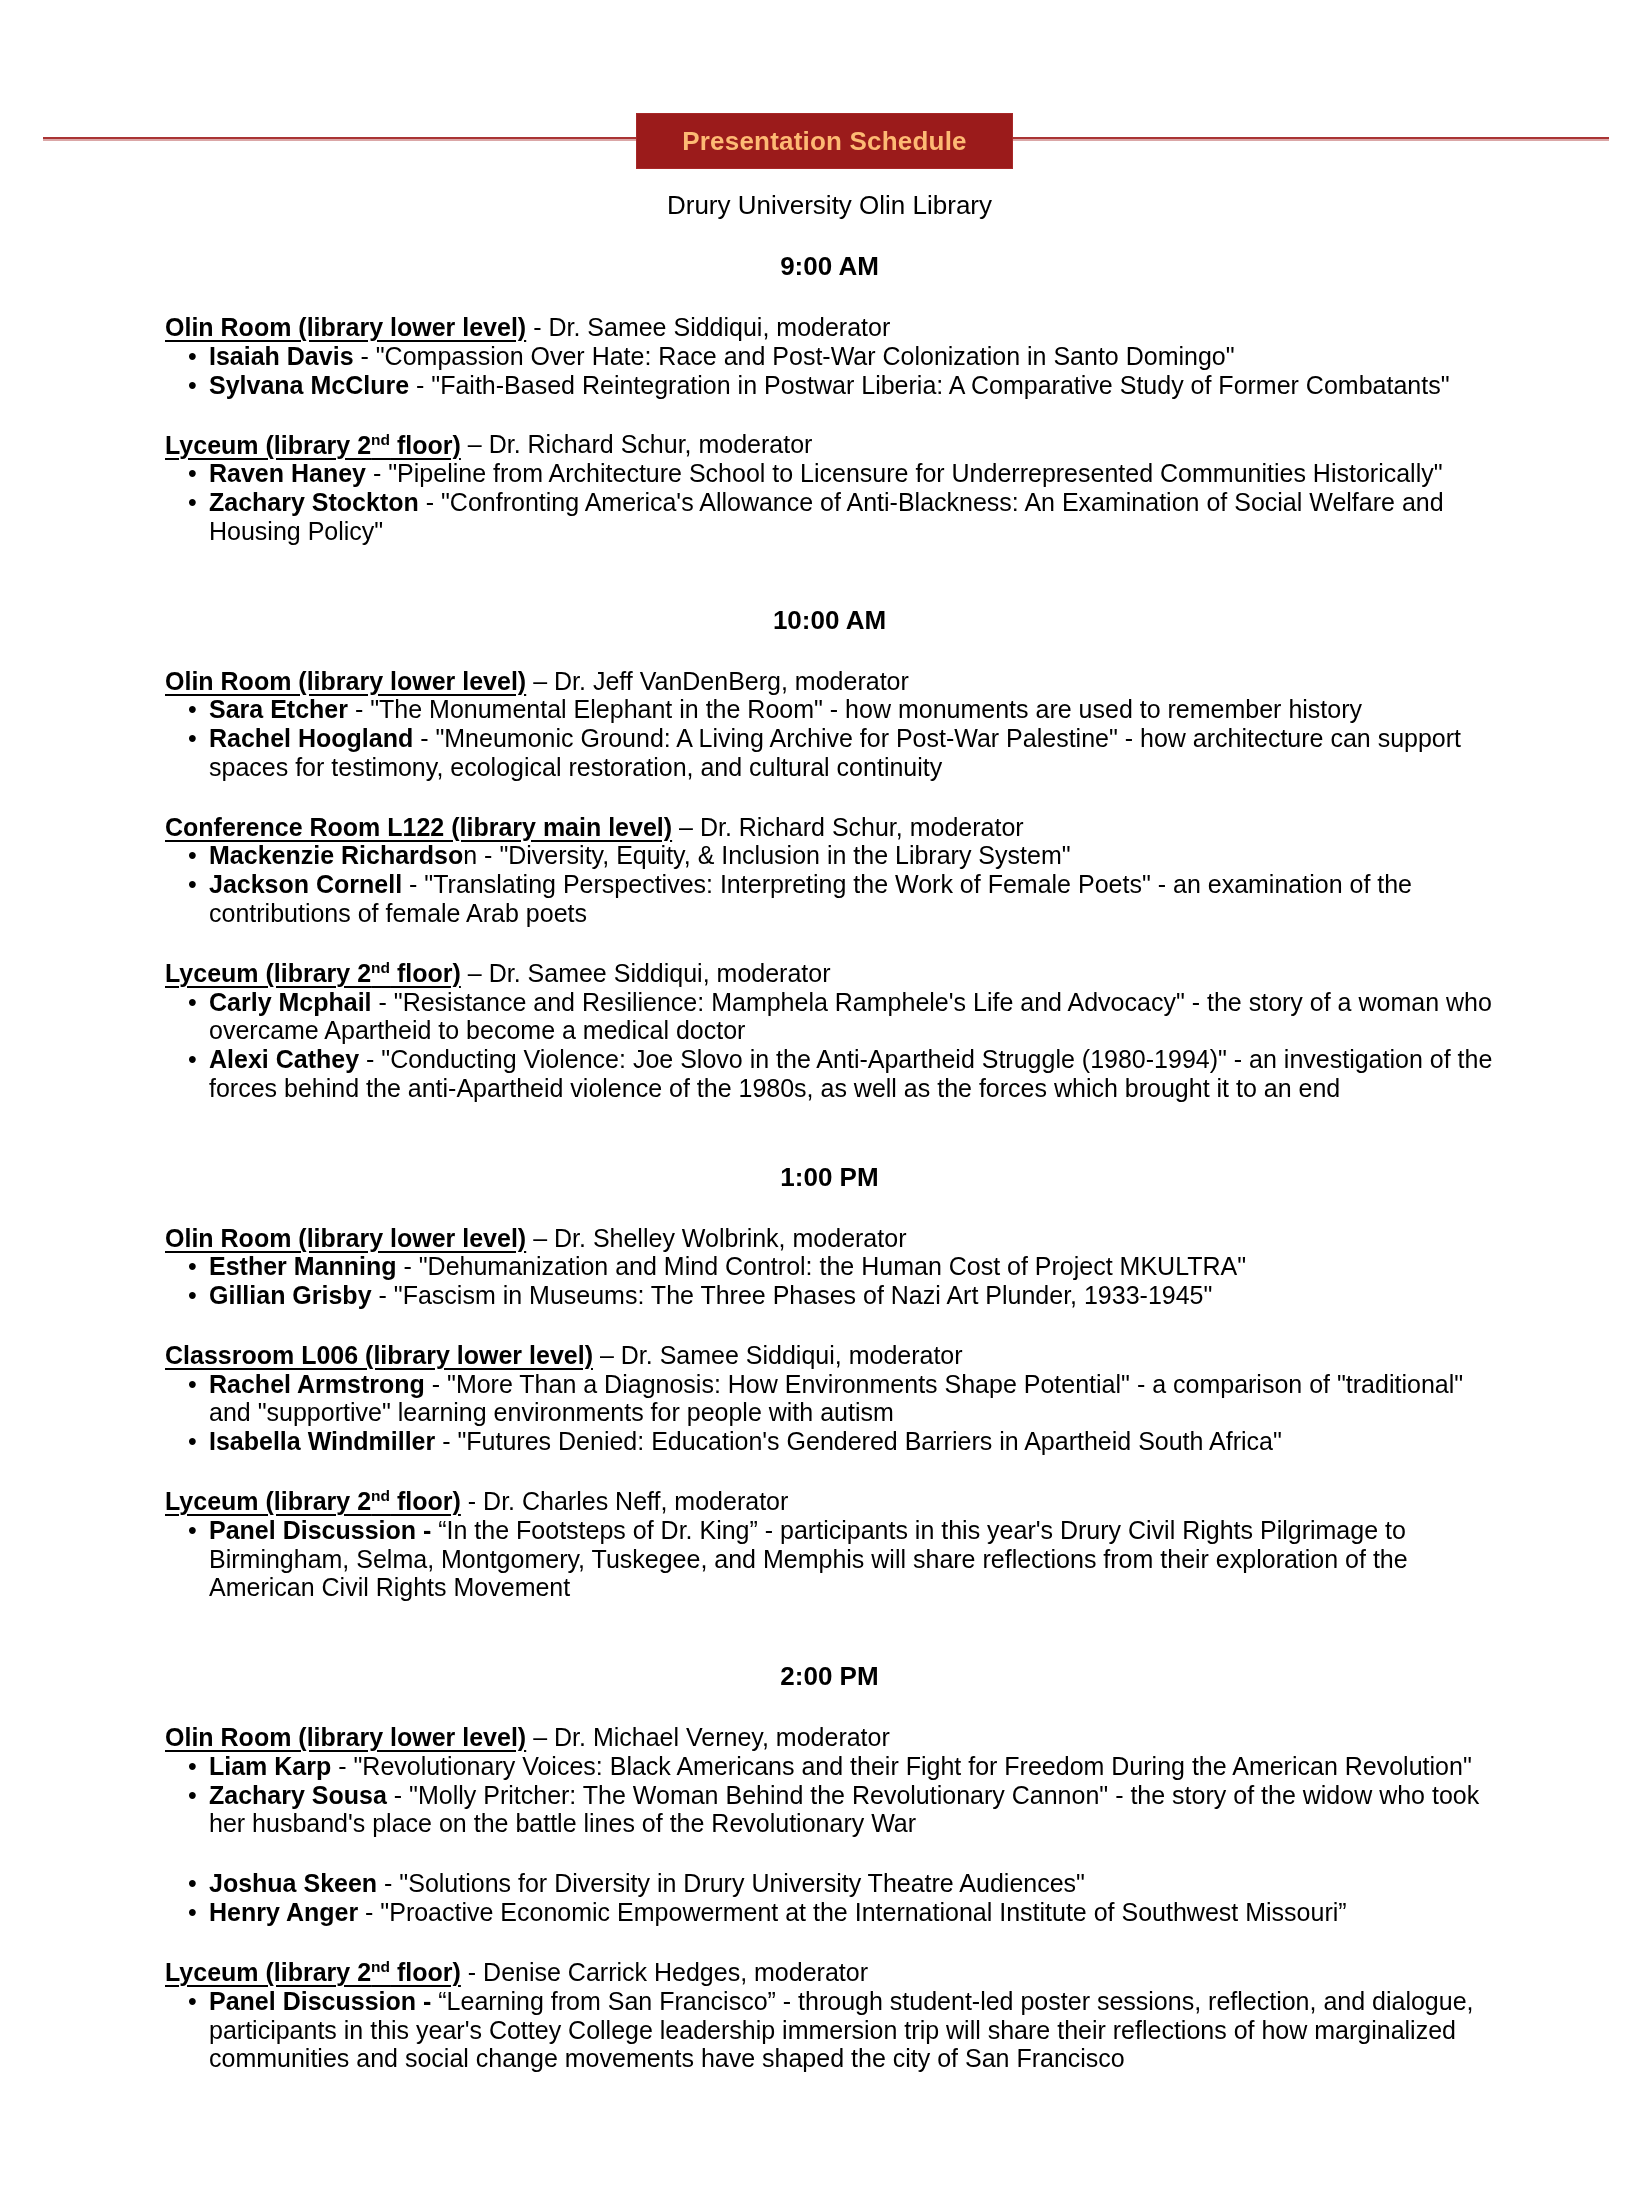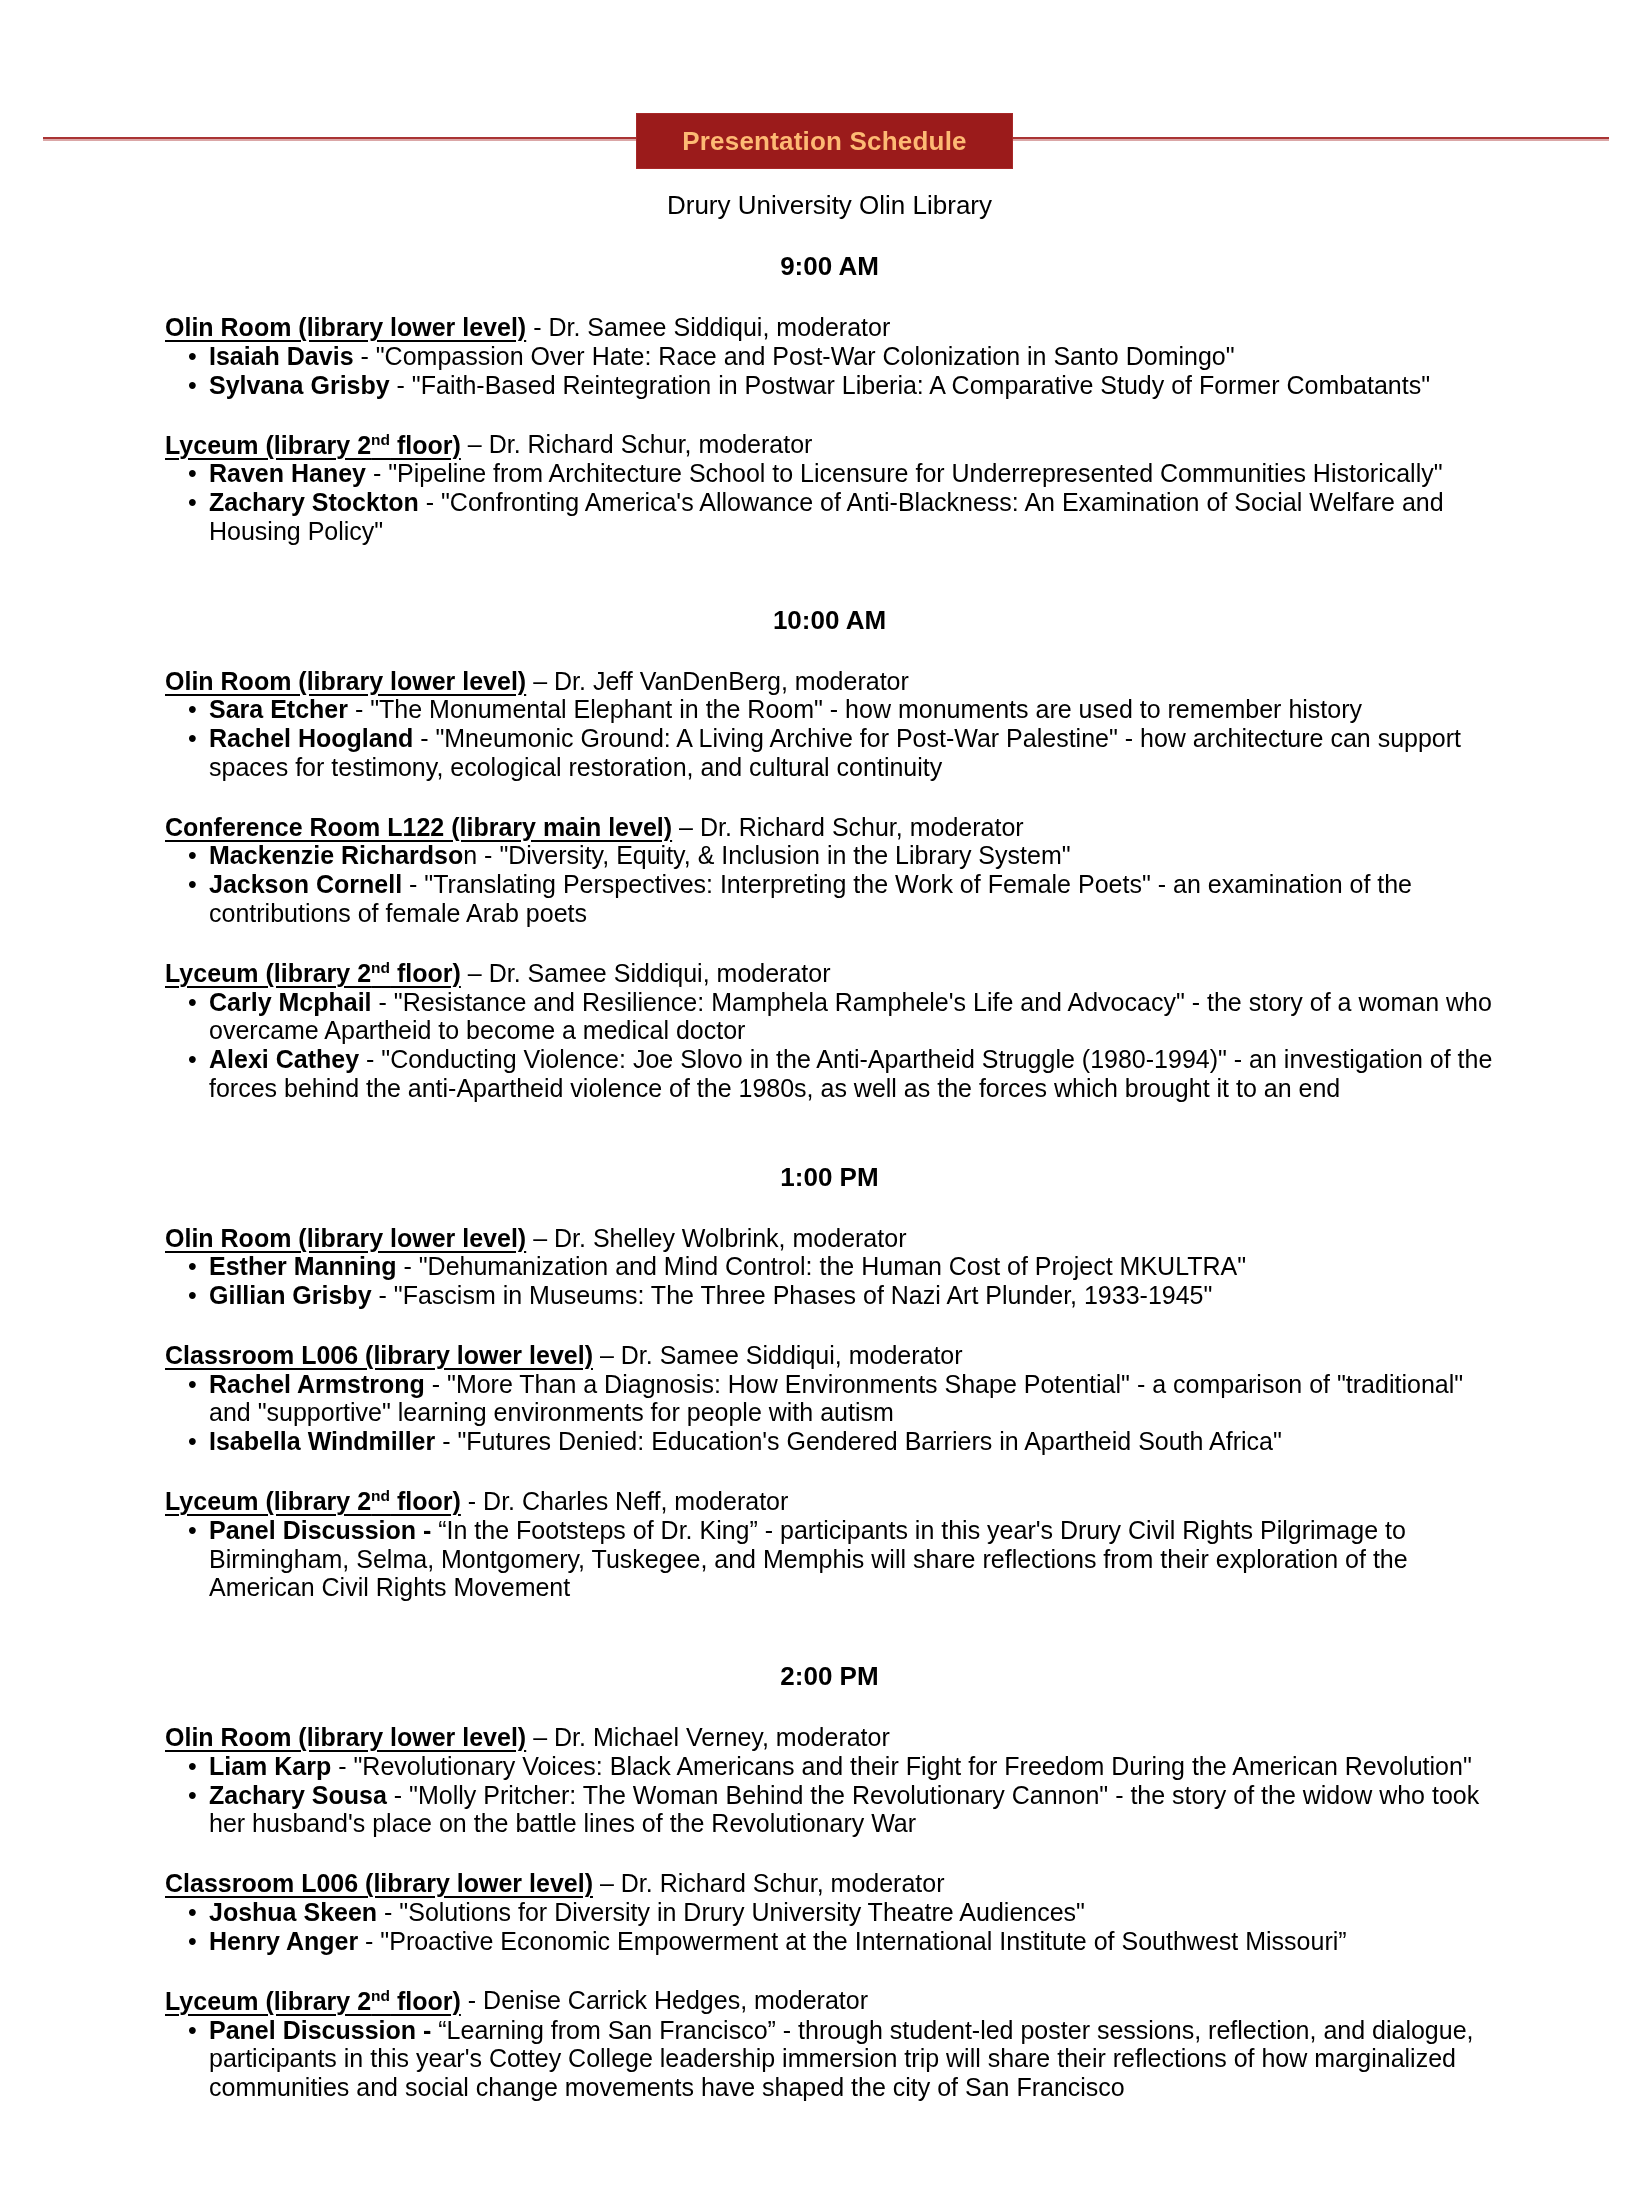--- a/index.html
+++ b/index.html
@@ -107,21 +107,21 @@
   </div>
   <div class="doc">
     <div class="doc-title">Drury University Olin Library</div>
     <div id="sessions-root">
         <div class="session">
           <div class="session-time">9:00 AM</div>
           <div class="room">
             <div class="room-heading"><span class="room-name"><span class="room-part">Olin Room (library lower level)</span></span><span class="room-moderator"> - Dr. Samee Siddiqui, moderator</span></div>
             <ul class="presentation-list">
               <li class="presentation-item"><span class="presenter-name">Isaiah Davis</span><span class="presentation-description"> - "Compassion Over Hate: Race and Post-War Colonization in Santo Domingo"</span></li>
-              <li class="presentation-item"><span class="presenter-name">Sylvana Grisby</span><span class="presentation-description"> - "Faith-Based Reintegration in Postwar Liberia: A Comparative Study of Former Combatants"</span></li>
+              <li class="presentation-item"><span class="presenter-name">Sylvana McClure</span><span class="presentation-description"> - "Faith-Based Reintegration in Postwar Liberia: A Comparative Study of Former Combatants"</span></li>
             </ul>
           </div>
           <div class="room">
             <div class="room-heading"><span class="room-name"><span class="room-part">Lyceum (library 2</span><span class="room-part sup">nd</span><span class="room-part"> floor)</span></span><span class="room-moderator"> – Dr. Richard Schur, moderator</span></div>
             <ul class="presentation-list">
               <li class="presentation-item"><span class="presenter-name">Raven Haney</span><span class="presentation-description"> - "Pipeline from Architecture School to Licensure for Underrepresented Communities Historically"</span></li>
               <li class="presentation-item"><span class="presenter-name">Zachary Stockton</span><span class="presentation-description"> - "Confronting America's Allowance of Anti-Blackness: An Examination of Social Welfare and Housing Policy"</span></li>
             </ul>
           </div>
         </div>
@@ -175,21 +175,20 @@
         <div class="session">
           <div class="session-time">2:00 PM</div>
           <div class="room">
             <div class="room-heading"><span class="room-name"><span class="room-part">Olin Room (library lower level)</span></span><span class="room-moderator"> – Dr. Michael Verney, moderator</span></div>
             <ul class="presentation-list">
               <li class="presentation-item"><span class="presenter-name">Liam Karp</span><span class="presentation-description"> - "Revolutionary Voices: Black Americans and their Fight for Freedom During the American Revolution"</span></li>
               <li class="presentation-item"><span class="presenter-name">Zachary Sousa</span><span class="presentation-description"> - "Molly Pritcher: The Woman Behind the Revolutionary Cannon" - the story of the widow who took her husband's place on the battle lines of the Revolutionary War</span></li>
             </ul>
           </div>
           <div class="room">
-            <div class="room-heading"><span class="room-name"><span class="room-part">Classroom L006 (library lower level)</span></span><span class="room-moderator"> – Dr. Richard Schur, moderator</span></div>
             <ul class="presentation-list">
               <li class="presentation-item"><span class="presenter-name">Joshua Skeen</span><span class="presentation-description"> - "Solutions for Diversity in Drury University Theatre Audiences"</span></li>
               <li class="presentation-item"><span class="presenter-name">Henry Anger</span><span class="presentation-description"> - "Proactive Economic Empowerment at the International Institute of Southwest Missouri”</span></li>
             </ul>
           </div>
           <div class="room">
             <div class="room-heading"><span class="room-name"><span class="room-part">Lyceum (library 2</span><span class="room-part sup">nd</span><span class="room-part"> floor)</span></span><span class="room-moderator"> - Denise Carrick Hedges, moderator</span></div>
             <ul class="presentation-list">
               <li class="presentation-item"><span class="presenter-name">Panel Discussion -</span><span class="presentation-description"> “Learning from San Francisco” - through student-led poster sessions, reflection, and dialogue, participants in this year's Cottey College leadership immersion trip will share their reflections of how marginalized communities and social change movements have shaped the city of San Francisco</span></li>
             </ul>

